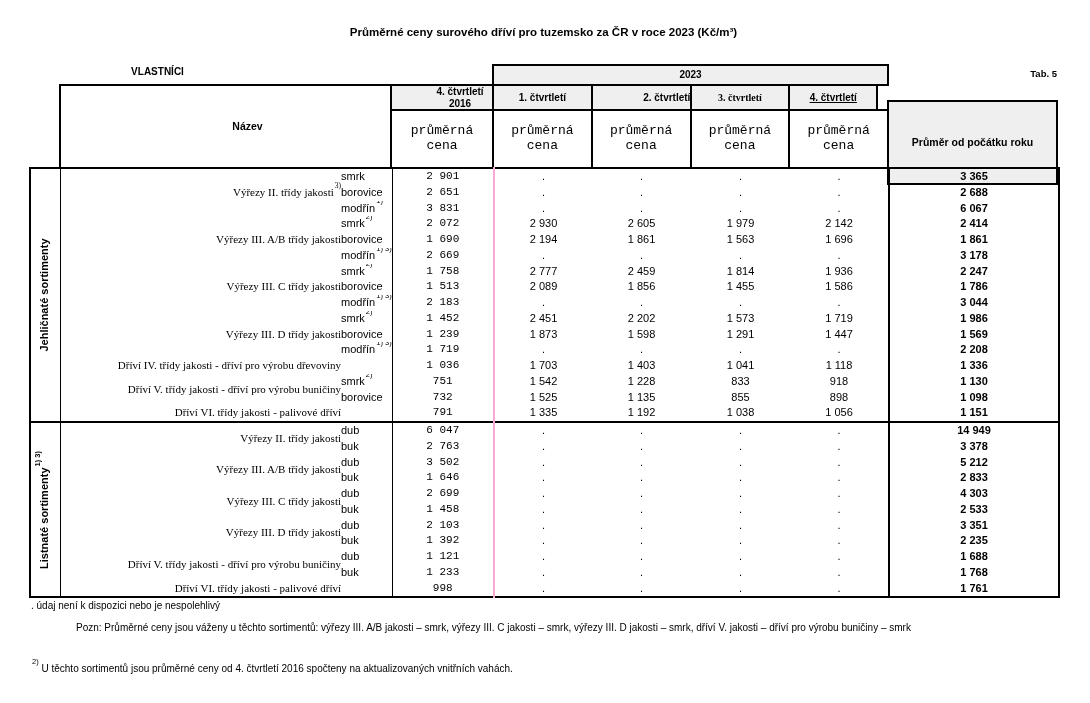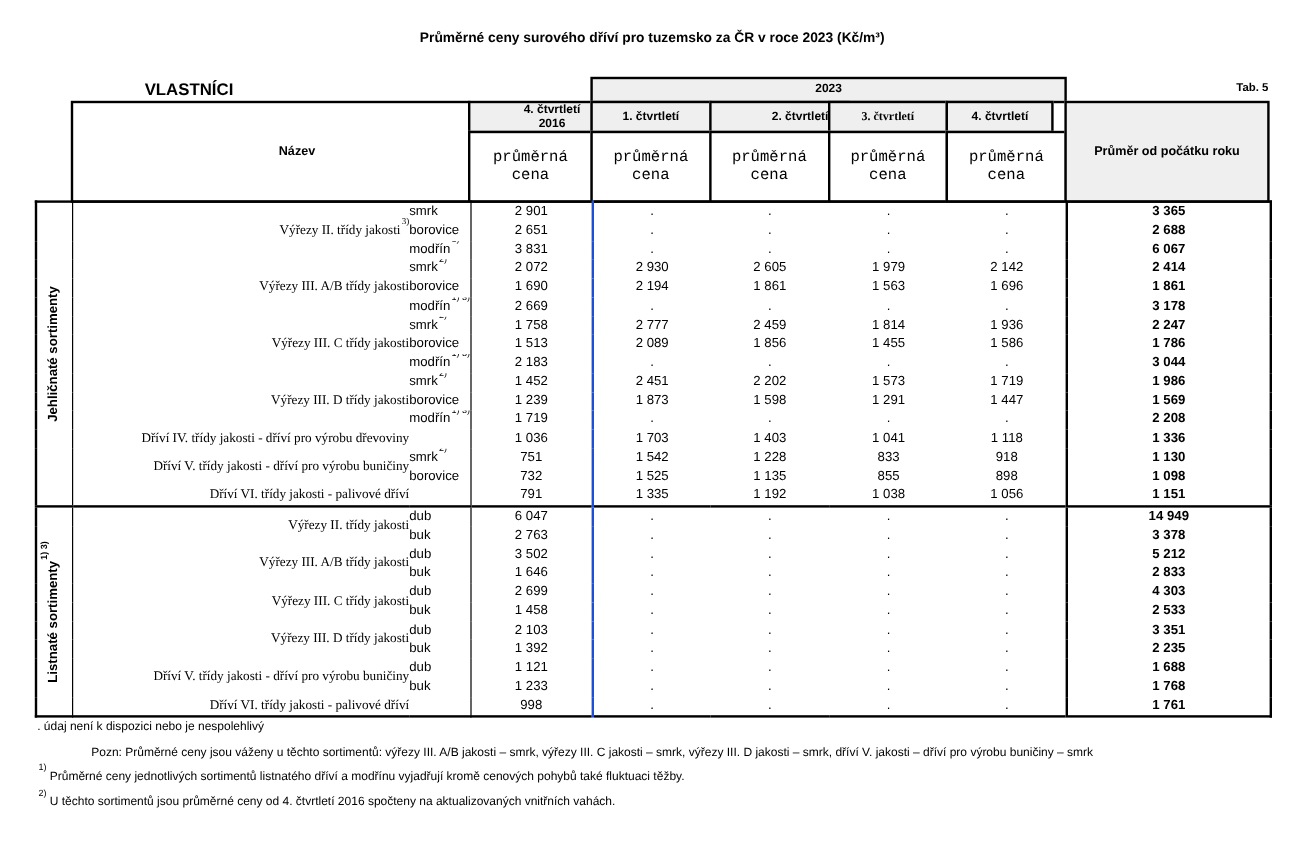--- a/index.html
+++ b/index.html
@@ -6,21 +6,21 @@
   .page{
     position:relative;width:1090px;height:703px;background:#fff;
     font-family:"Liberation Sans", sans-serif;color:#000;overflow:hidden;border-radius:10px;
   }
   .title{
     position:absolute;left:30px;top:26px;width:1027px;text-align:center;
     font-size:11.5px;font-weight:bold;
   }
   .vlastnici{
     position:absolute;left:60px;top:66px;width:195px;text-align:center;
-    font-size:14px;font-weight:bold;
+    font-size:10px;font-weight:bold;
   }
   .tab5{
     position:absolute;left:937px;top:68px;width:120px;text-align:right;
     font-size:9.5px;font-weight:bold;
   }
   .box{
     position:absolute;box-sizing:border-box;border:2px solid #000;
     display:flex;align-items:center;justify-content:center;text-align:center;
     background:#fff;line-height:1.15;
   }
@@ -41,21 +41,21 @@
   td.sec-cell{position:relative;border-right:1px solid #000;}
   .sec-label{
     position:absolute;left:50%;top:50%;
     transform:translate(-50%,-50%) rotate(-90deg);
     white-space:nowrap;font-weight:bold;font-size:11px;
   }
   td.name-cell{text-align:right;padding-left:3px;font-size:10.5px;vertical-align:top;font-family:Liberation Serif, serif;}
   td.name-cell.vmid{vertical-align:middle;}
   td.species-cell{text-align:left;padding-left:5px;font-size:10.5px;border-right:1px solid #000;}
   td.num{text-align:center;}
-  td.q2016{border-right:2px solid #1d4ed8;}
+  td.q2016{border-right:2px solid #f9a8d4;font-family:Liberation Mono, monospace;}
   td.q4{border-right:2px solid #000;}
   td.avg{font-weight:bold;}
   tr.sec-start td{border-top:2px solid #000;}
 
   sup{font-size:7.5px;position:relative;top:-3.5px;margin-left:1px;line-height:0;}
   .fn{position:absolute;left:31px;font-size:10px;white-space:nowrap;}
 </style>
 </head>
 <body>
 
@@ -68,28 +68,28 @@
   <div class="box hm" style="left:59px;top:84px;width:333px;height:85px;padding-left:44px;">Název</div>
 
   <div class="box gray hb" style="left:390px;top:84px;width:104px;height:27px;padding-left:36px;">4. čtvrtletí 2016</div>
   <div class="box hn" style="left:390px;top:109px;width:104px;height:60px;">průměrná cena</div>
 
   <div class="box gray hb" style="left:492px;top:64px;width:397px;height:22px;">2023</div>
 
   <div class="box gray hb" style="left:492px;top:84px;width:100.75px;height:27px;">1. čtvrtletí</div>
   <div class="box gray hb" style="left:590.75px;top:84px;width:117px;height:27px;padding-left:35px;">2. čtvrtletí</div>
   <div class="box gray hb" style="left:689.5px;top:84px;width:100.75px;height:27px;font-family:Liberation Serif, serif;">3. čtvrtletí</div>
-  <div class="box gray hb" style="left:788.25px;top:84px;width:90px;height:27px;">4. čtvrtletí</div>
+  <div class="box gray hb" style="left:788.25px;top:84px;width:90px;height:27px;text-decoration:underline;">4. čtvrtletí</div>
 
   <div class="box hn" style="left:492px;top:109px;width:100.75px;height:60px;">průměrná cena</div>
   <div class="box hn" style="left:590.75px;top:109px;width:100.75px;height:60px;">průměrná cena</div>
   <div class="box hn" style="left:689.5px;top:109px;width:100.75px;height:60px;">průměrná cena</div>
   <div class="box hn" style="left:788.25px;top:109px;width:100.75px;height:60px;">průměrná cena</div>
 
-  <div class="box gray hm" style="left:887px;top:84px;width:171px;height:85px;">Průměr od počátku roku</div>
+  <div class="box gray hm" style="left:887px;top:100px;width:171px;height:85px;">Průměr od počátku roku</div>
 
   <table class="data">
     <colgroup>
       <col style="width:30px">
         <col style="width:281px">
         <col style="width:51px">
       <col style="width:102px">
         <col style="width:98px">
         <col style="width:99px">
       <col style="width:99px">
@@ -357,16 +357,15 @@
           <td class="num q">.</td>
           <td class="num q">.</td>
           <td class="num q4">.</td>
           <td class="num avg">1 761</td>
         </tr>
       </tbody>
   </table>
 
   <div class="fn" style="top:600px;"><span>. údaj není k dispozici nebo je nespolehlivý</span></div>
   <div class="fn" style="top:622px;margin-left:45px;"><span>Pozn: Průměrné ceny jsou váženy u těchto sortimentů: výřezy III. A/B jakosti – smrk, výřezy III. C jakosti – smrk, výřezy III. D jakosti – smrk, dříví V. jakosti – dříví pro výrobu buničiny – smrk</span></div>
-  <div class="fn" style="top:642px;"><sup>1)</sup><span> Průměrné ceny jednotlivých sortimentů listnatého dříví a modřínu vyjadřují kromě cenových pohybů také fluktuaci těžby.</span></div>
   <div class="fn" style="top:663px;"><sup>2)</sup><span> U těchto sortimentů jsou průměrné ceny od 4. čtvrtletí 2016 spočteny na aktualizovaných vnitřních vahách.</span></div>
 
 </div>
 
 </body></html>

